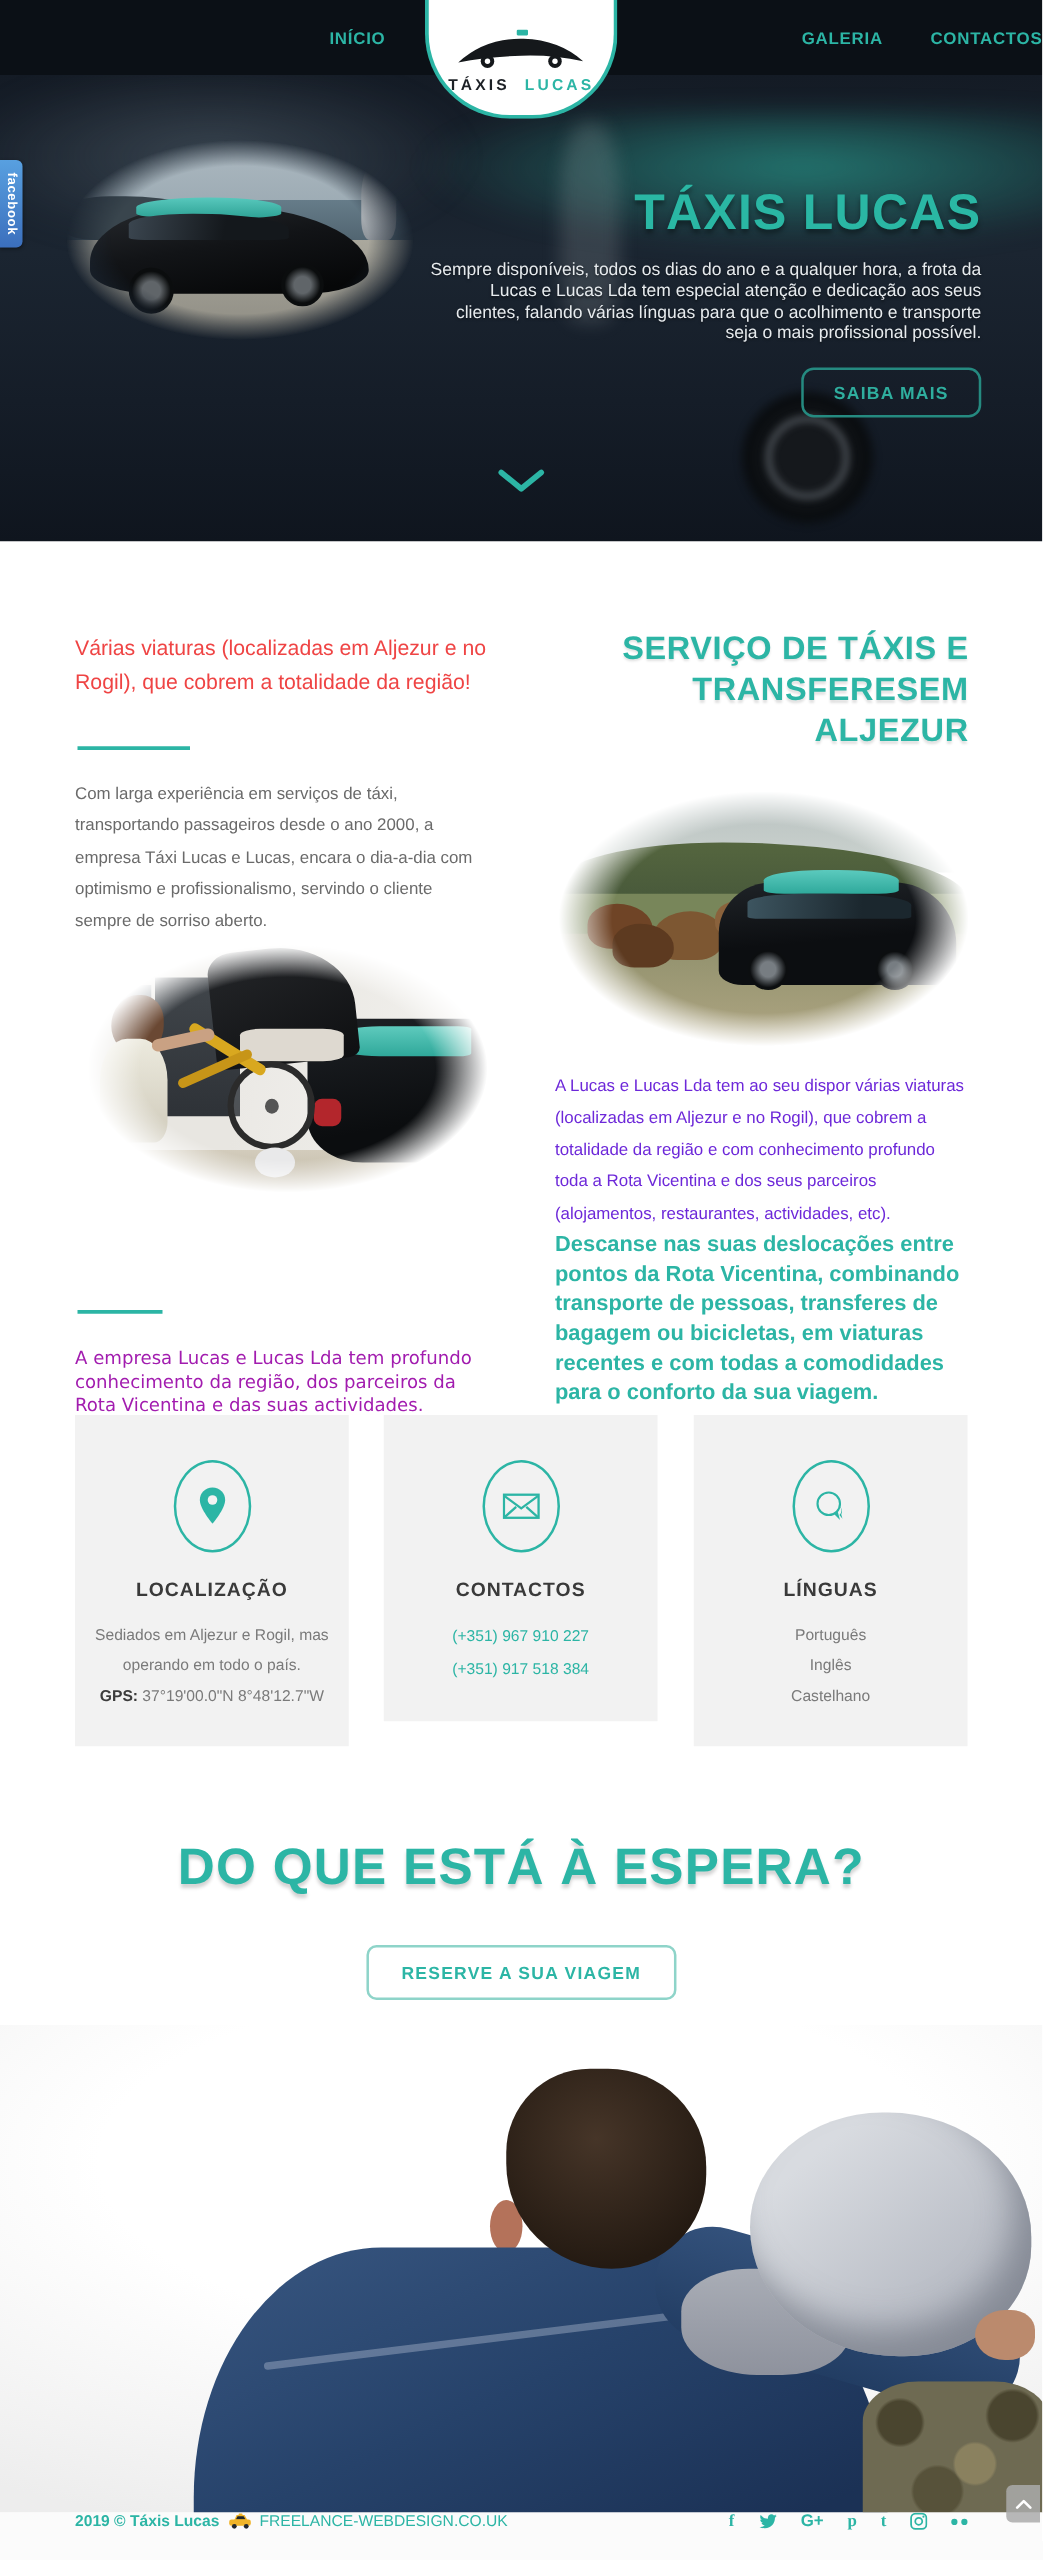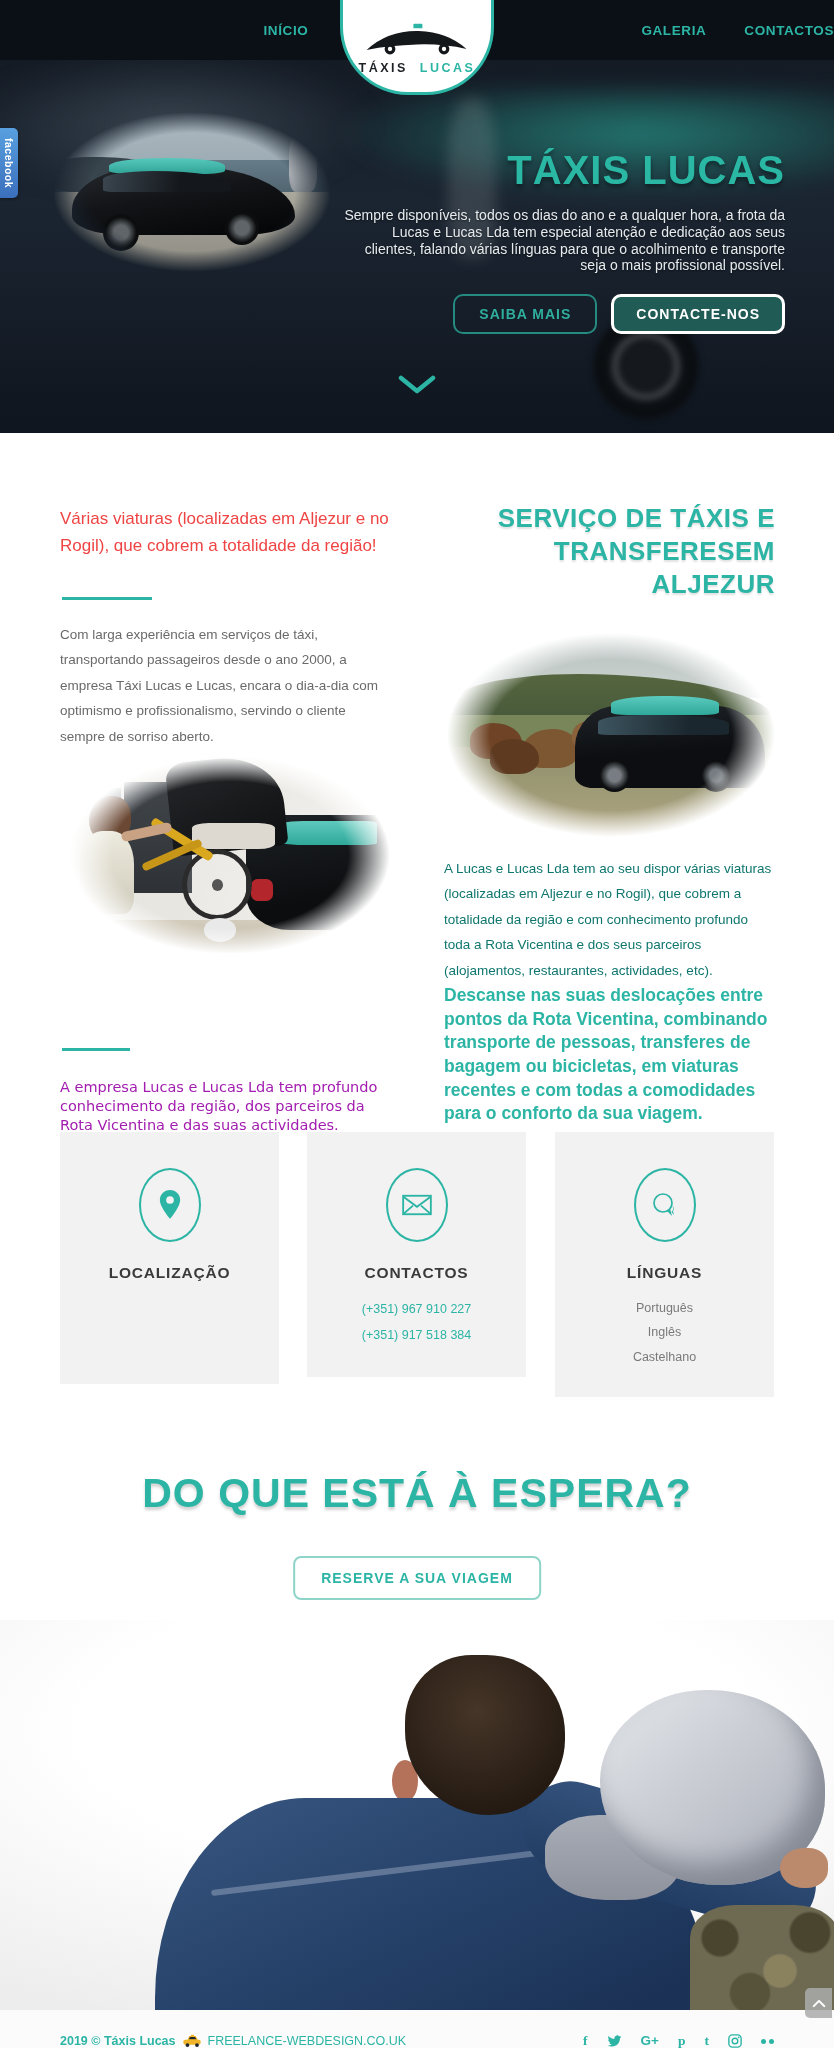--- a/index.html
+++ b/index.html
@@ -52,21 +52,21 @@
   .hero-chevron{position:absolute;top:315px;left:50%;transform:translateX(-50%);width:38px;height:22px;}
 
   
   .col-left{position:absolute;left:60px;width:332px;}
   .col-right{position:absolute;left:444px;width:331px;}
   .intro-heading{top:505px;color:#ef4444;font-size:17px;font-weight:normal;line-height:1.6;}
   .divider{position:absolute;height:3px;background:#2cb5a5;}
   .div1{top:597px;left:62px;width:90px;}
   .intro-para{top:622px;color:#6a6a6a;font-size:13.5px;line-height:1.88;}
   .serv-heading{top:502px;color:#2cb5a5;font-size:26px;font-weight:bold;line-height:1.27;text-align:right;letter-spacing:.5px;text-shadow:0 2px 2px rgba(0,0,0,.12);}
-  .serv-para{top:856px;color:#0f766e;font-size:13.5px;line-height:1.88;}
+  .serv-para{top:856px;color:#6d28d9;font-size:13.5px;line-height:1.88;}
 
   
   .oval2{position:absolute;top:756px;left:70px;width:320px;height:198px;}
   .s2-wall{position:absolute;inset:0;background:linear-gradient(100deg,#e8e6e1 40%,#f4f3f0);}
   .s2-door{position:absolute;top:13%;left:17%;width:21%;height:56%;background:linear-gradient(#41464b,#2e3237);}
   .s2-vent{position:absolute;top:16%;left:8%;width:8%;height:10%;background:#9aa0a4;}
   .s2-floor{position:absolute;bottom:0;left:0;width:100%;height:17%;background:linear-gradient(#d3ccbc,#bdb5a2);}
   .s2-lid{position:absolute;top:1%;left:31%;width:36%;height:47%;background:linear-gradient(160deg,#25272a,#0e0f11);border-radius:18% 55% 8% 8%;transform:rotate(-6deg);}
   .s2-shelf{position:absolute;top:34%;left:38%;width:26%;height:13%;background:#ded9d0;border-radius:20%;}
   .s2-car{position:absolute;top:30%;left:55%;width:46%;height:58%;background:linear-gradient(170deg,#1b1e22 10%,#0b0d0f 70%);border-radius:24% 10% 6% 30%;}
@@ -127,21 +127,21 @@
   .p-arm{position:absolute;top:190px;left:520px;width:300px;height:92px;background:linear-gradient(#33517b,#223d63);border-radius:46px;transform:rotate(16deg);}
   .p-sleeve{position:absolute;top:195px;left:545px;width:135px;height:85px;background:linear-gradient(#a9adb6,#8e929d);border-radius:40% 50% 40% 45%;}
   .p-childhead{position:absolute;top:70px;left:600px;width:225px;height:195px;background:linear-gradient(140deg,#d8dbe0 20%,#b7bbc4 75%);border-radius:48% 52% 46% 54%;box-shadow:inset -14px -22px 26px rgba(118,123,135,.75);}
   .p-hand{position:absolute;top:228px;left:780px;width:48px;height:40px;background:#bb8a6d;border-radius:50% 40% 45% 50%;}
   .p-childbody{position:absolute;top:285px;left:690px;width:150px;height:110px;background:#6e6a52;background-image:radial-gradient(circle at 20% 30%,#4a452f 12%,transparent 14%),radial-gradient(circle at 60% 60%,#8a815f 14%,transparent 16%),radial-gradient(circle at 80% 25%,#4a452f 13%,transparent 15%),radial-gradient(circle at 40% 80%,#57523a 15%,transparent 17%);border-radius:30% 30% 0 0;}
 
   
   .backtop{position:absolute;top:1988px;right:2px;width:27px;height:30px;background:rgba(170,170,170,.85);border-radius:5px 0 0 5px;display:flex;align-items:center;justify-content:center;cursor:pointer;z-index:20;}
 
   
-  .footer{position:absolute;top:2010px;left:0;width:834px;height:38px;background:#fbfbfb;display:flex;align-items:flex-end;justify-content:space-between;padding:0 60px;}
+  .footer{position:absolute;top:2010px;left:0;width:834px;height:38px;background:#fbfbfb;display:flex;align-items:flex-start;justify-content:space-between;padding:0 60px;}
   .foot-left{display:flex;align-items:center;gap:6px;font-size:12.5px;color:#2cb5a5;}
   .foot-copy{font-weight:bold;}
   .foot-site{cursor:pointer;}
   .socials{display:flex;align-items:center;gap:19px;}
   .soc{color:#2cb5a5;font-size:13.5px;font-weight:bold;cursor:pointer;font-family:"Liberation Serif","DejaVu Serif",serif;line-height:1;display:flex;align-items:center;}
   .soc.sans{font-family:"Liberation Sans","DejaVu Sans",sans-serif;}
   .flickr-dots{display:flex;gap:3px;}
   .flickr-dots i{width:5px;height:5px;border-radius:50%;background:#2cb5a5;display:block;}
 </style>
 </head>
@@ -198,21 +198,20 @@
       <div class="s1-win"></div>
       <div class="s1-wheel1"></div>
       <div class="s1-wheel2"></div>
     </div>
 
     <div class="hero-text">
       <h1 class="hero-title">TÁXIS LUCAS</h1>
       <p class="hero-para">Sempre disponíveis, todos os dias do ano e a qualquer hora, a frota da Lucas e Lucas Lda tem especial atenção e dedicação aos seus clientes, falando várias línguas para que o acolhimento e transporte seja o mais profissional possível.</p>
       <div class="hero-btns">
         <button class="btn-ghost">SAIBA MAIS</button>
-        <button class="btn-solid">CONTACTE-NOS</button>
       </div>
     </div>
 
     <svg class="hero-chevron" viewBox="0 0 38 22">
       <polyline points="3,3 19,16 35,3" fill="none" stroke="#2cb5a5" stroke-width="4.5" stroke-linecap="round" stroke-linejoin="round"></polyline>
     </svg>
   </div>
 
   <div class="col-left intro-heading">Várias viaturas (localizadas em Aljezur e no Rogil), que cobrem a totalidade da região!</div>
   <div class="divider div1"></div>
@@ -263,20 +262,24 @@
   <div class="col-right rota-right-para">Descanse nas suas deslocações entre pontos da Rota Vicentina, combinando transporte de pessoas, transferes de bagagem ou bicicletas, em viaturas recentes e com todas a comodidades para o conforto da sua viagem.</div>
 
   <div class="card card1">
     <div class="card-icon">
       <svg width="26" height="32" viewBox="0 0 24 30">
         <path d="M12 1C6.5 1 2.5 5.2 2.5 10.3 2.5 17 12 28 12 28s9.5-11 9.5-17.7C21.5 5.2 17.5 1 12 1z" fill="#2cb5a5"></path>
         <circle cx="12" cy="10.3" r="3.6" fill="#f2f2f2"></circle>
       </svg>
     </div>
     <div class="card-title">LOCALIZAÇÃO</div>
+    <div class="card-body">
+      <span>Sediados em Aljezur e Rogil, mas operando em todo o país.</span><br>
+      <span class="gps-label">GPS:</span><span> 37°19'00.0"N 8°48'12.7"W</span>
+    </div>
   </div>
 
   <div class="card card2">
     <div class="card-icon">
       <svg width="30" height="22" viewBox="0 0 26 18">
         <rect x="1" y="1" width="24" height="16" fill="none" stroke="#2cb5a5" stroke-width="1.6"></rect>
         <path d="M1.5 2 L13 10.5 L24.5 2" fill="none" stroke="#2cb5a5" stroke-width="1.6"></path>
         <path d="M1.5 16.5 L9.5 9.5 M24.5 16.5 L16.5 9.5" fill="none" stroke="#2cb5a5" stroke-width="1.6"></path>
       </svg>
     </div>

